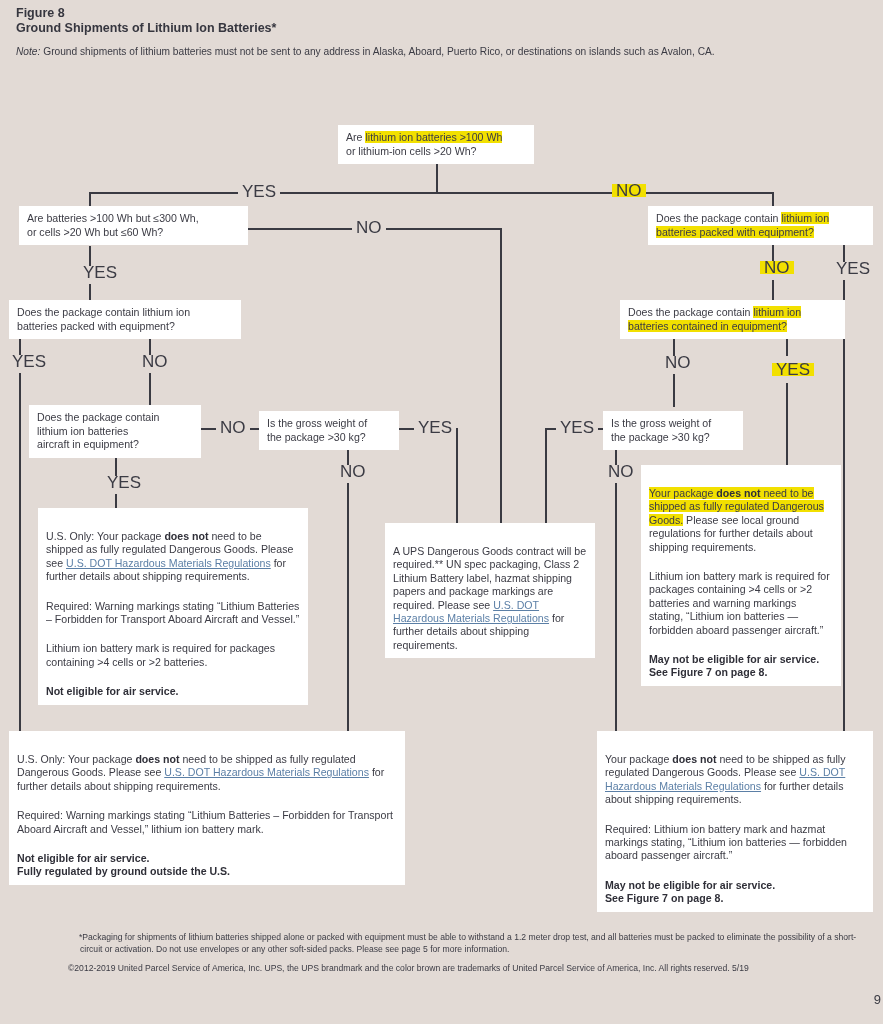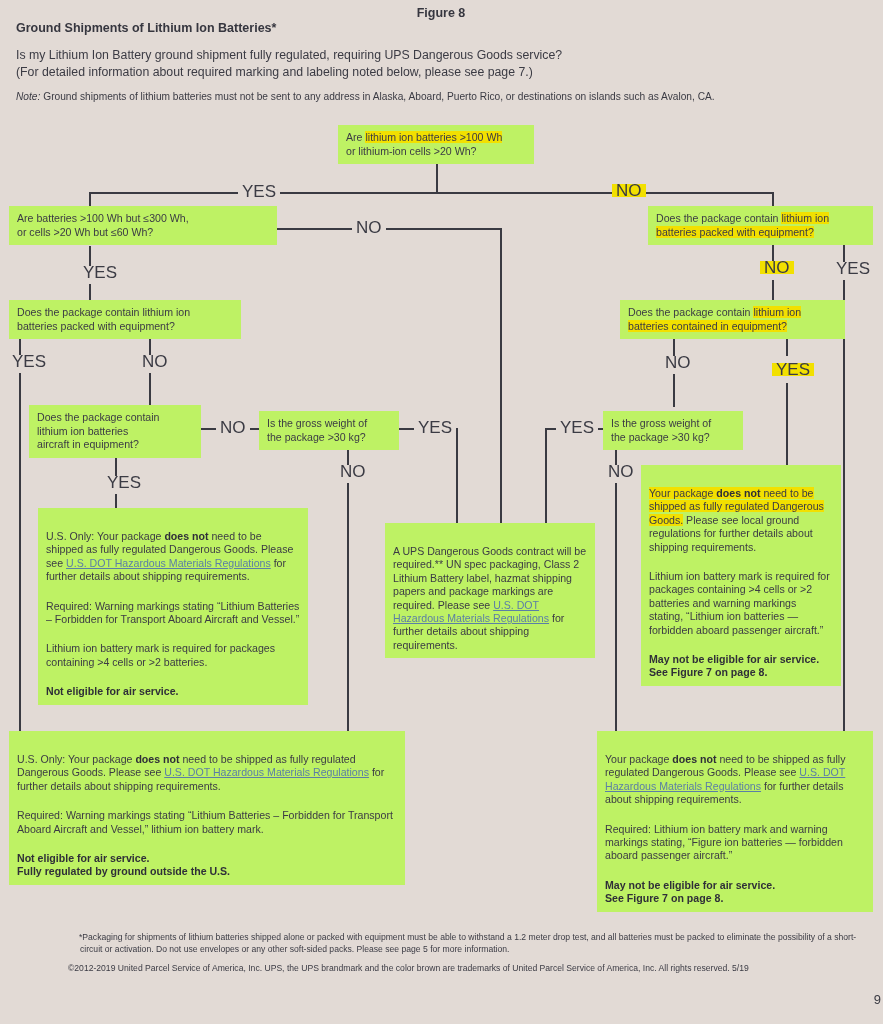--- a/index.html
+++ b/index.html
@@ -8,31 +8,31 @@
     background:#e2dad5;
     font-family:"Liberation Sans",sans-serif;
     color:#3b3b44;
     position:relative;
     overflow:hidden;
   }
   .page{position:relative;width:883px;height:1024px;}
 
   
   .hdr{position:absolute;left:16px;top:6px;width:850px;}
-  .hdr .fig{font-weight:bold;font-size:12.5px;line-height:15px;color:#36363f;text-align:center;}
+  .hdr .fig{font-weight:bold;font-size:12.5px;line-height:15px;color:#36363f;}
   .hdr .ttl{font-weight:bold;font-size:12.5px;line-height:15px;color:#36363f;}
   .hdr .q{margin-top:11px;font-size:12.3px;line-height:17px;color:#3b3b44;}
   .hdr .note{margin-top:9px;font-size:10.2px;line-height:13px;color:#3b3b44;}
   .hdr .note b{font-style:italic;font-weight:normal;}
 
   
   .canvas{position:absolute;left:0;top:118px;width:883px;height:790px;}
 
   .box{
-    position:absolute;background:#bef264;
+    position:absolute;background:#ffffff;
     font-size:10.6px;line-height:13.4px;
     color:#3b3b44;
     padding:6px 8px;
     box-sizing:border-box;
     z-index:3;
   }
   .box.q{line-height:13.6px;}
   .box p{margin:16px 0 9px 0;}
   .box p:last-child{margin-bottom:0;}
   .box b{font-weight:bold;color:#2f2f38;}
@@ -59,24 +59,20 @@
   .pageno{position:absolute;right:18px;top:60px;font-size:13px;color:#3b3b44;}
 </style>
 </head>
 <body>
 
 <div class="page">
 
   <div class="hdr">
     <div class="fig">Figure 8</div>
     <div class="ttl">Ground Shipments of Lithium Ion Batteries*</div>
-    <div class="q">
-      <div>Is my Lithium Ion Battery ground shipment fully regulated, requiring UPS Dangerous Goods service?</div>
-      <div>(For detailed information about required marking and labeling noted below, please see page 7.)</div>
-    </div>
     <div class="note">
       <b>Note:</b>
       <span>Ground shipments of lithium batteries must not be sent to any address in Alaska, Aboard, Puerto Rico, or destinations on islands such as Avalon, CA.</span>
     </div>
   </div>
 
   <div class="canvas">
 
     <div class="box q" style="left:338px;top:7px;width:196px;">
       <span>Are </span><span class="hl">lithium ion batteries &gt;100 Wh</span><br>
@@ -84,21 +80,21 @@
     </div>
 
     <div class="v" style="left:436px;top:45px;height:30px;"></div>
 
     <div class="h" style="left:89px;top:74px;width:685px;"></div>
     <span class="lbl" style="left:238px;top:67px;">YES</span>
     <span class="lbl y" style="left:612px;top:66px;">NO</span>
 
     <div class="v" style="left:89px;top:74px;height:28px;"></div>
 
-    <div class="box q" style="left:9px;top:88px;width:268px;">
+    <div class="box q" style="left:19px;top:88px;width:229px;">
       <span>Are batteries &gt;100 Wh but ≤300 Wh,</span><br>
       <span>or cells &gt;20 Wh but ≤60 Wh?</span>
     </div>
 
     <div class="h" style="left:241px;top:110px;width:261px;"></div>
     <span class="lbl" style="left:352px;top:103px;">NO</span>
     <div class="v" style="left:500px;top:110px;height:297px;"></div>
 
     <div class="v" style="left:89px;top:128px;height:20px;"></div>
     <span class="lbl" style="left:79px;top:148px;">YES</span>
@@ -218,21 +214,21 @@
       <p>
         <b>Not eligible for air service.</b><br>
         <b>Fully regulated by ground outside the U.S.</b>
       </p>
     </div>
 
     <div class="box" style="left:597px;top:613px;width:276px;">
       <p>
         <span>Your package </span><b>does not</b><span> need to be shipped as fully regulated Dangerous Goods. Please see </span><a class="lnk" href="#">U.S. DOT Hazardous Materials Regulations</a><span> for further details about shipping requirements.</span>
       </p>
-      <p>Required: Lithium ion battery mark and warning markings stating, “Figure ion batteries — forbidden aboard passenger aircraft.”</p>
+      <p>Required: Lithium ion battery mark and hazmat markings stating, “Lithium ion batteries — forbidden aboard passenger aircraft.”</p>
       <p>
         <b>May not be eligible for air service.</b><br>
         <b>See Figure 7 on page 8.</b>
       </p>
     </div>
 
   </div>
 
   <div class="foot">
     <p class="fn fn1">*Packaging for shipments of lithium batteries shipped alone or packed with equipment must be able to withstand a 1.2 meter drop test, and all batteries must be packed to eliminate the possibility of a short-circuit or activation. Do not use envelopes or any other soft-sided packs. Please see page 5 for more information.</p>

